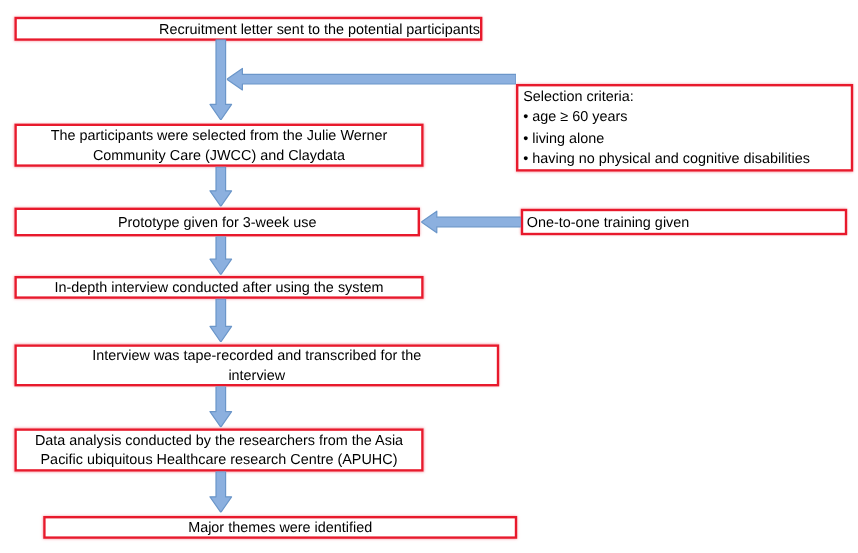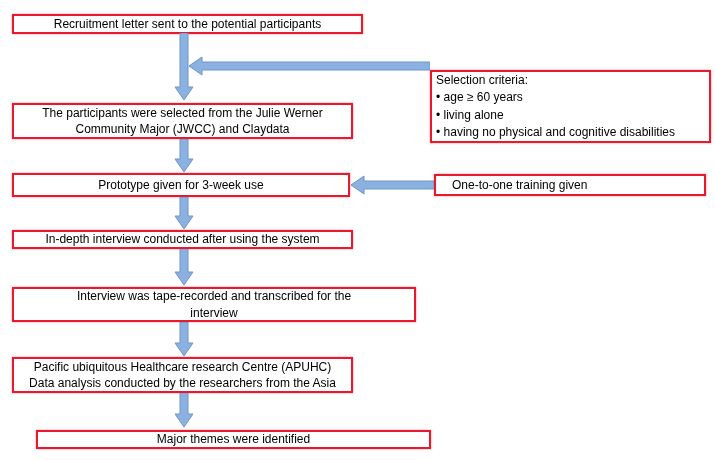--- a/index.html
+++ b/index.html
@@ -22,33 +22,33 @@
     box-shadow: 0 0 2px rgba(240,60,80,0.55);
     background: #ffffff;
     font-size: 12px;
     line-height: 16.5px;
     box-sizing: border-box;
     display: flex;
     flex-direction: column;
     justify-content: center;
   }
   .flow-box.centered { text-align: center; }
-  .flow-box.left-aligned { text-align: left; padding-left: 16px; }
+  .flow-box.left-aligned { text-align: left; padding-left: 3px; }
   .flow-box .line { display: block; white-space: nowrap; }
   .note-list { line-height: 17.5px; }
   .arrow { position: absolute; }
   .arrow polygon {
     fill: #8cb0df;
     stroke: #6b96c9;
     stroke-width: 1;
     stroke-linejoin: round;
   }
 
   
-  #box-step1 { left: 12px;  top: 14px;  width: 351px; height: 20px; }
+  #box-step1 { left: 12px;  top: 14px;  width: 390px; height: 20px; text-align: right; }
   #box-step2 { left: 12px;  top: 103px; width: 341px; height: 36px; }
   #box-step3 { left: 12px;  top: 173px; width: 338px; height: 24px; align-items: center; }
   #box-step4 { left: 12px;  top: 230px; width: 341px; height: 19px; align-items: center; }
   #box-step5 { left: 12px;  top: 287px; width: 404px; height: 35px; }
   #box-step6 { left: 12px;  top: 357px; width: 341px; height: 36px; }
   #box-step7 { left: 12px;  top: 430px; width: 395px; height: 19px; margin-left: 24px; }
 
   
   #box-criteria { left: 430px; top: 30px;  width: 281px; height: 73px; padding-left: 4px; margin-top: 40px; }
   #box-training { left: 434px; top: 174px; width: 272px; height: 22px; }
@@ -76,43 +76,43 @@
 
   <div class="flow-box left-aligned note-list" id="box-criteria">
     <span class="line">Selection criteria:</span>
     <span class="line">• age ≥ 60 years</span>
     <span class="line">• living alone</span>
     <span class="line">• having no physical and cognitive disabilities</span>
   </div>
 
   <div class="flow-box centered" id="box-step2">
     <span class="line">The participants were selected from the Julie Werner</span>
-    <span class="line">Community Major (JWCC) and Claydata</span>
+    <span class="line">Community Care (JWCC) and Claydata</span>
   </div>
 
   <div class="flow-box centered" id="box-step3">
     <span class="line">Prototype given for 3-week use</span>
   </div>
 
   <div class="flow-box left-aligned" id="box-training">
     <span class="line">One-to-one training given</span>
   </div>
 
   <div class="flow-box centered" id="box-step4">
     <span class="line">In-depth interview conducted after using the system</span>
   </div>
 
   <div class="flow-box centered" id="box-step5">
     <span class="line">Interview was tape-recorded and transcribed for the</span>
     <span class="line">interview</span>
   </div>
 
   <div class="flow-box centered" id="box-step6">
+    <span class="line">Data analysis conducted by the researchers from the Asia</span>
     <span class="line">Pacific ubiquitous Healthcare research Centre (APUHC)</span>
-    <span class="line">Data analysis conducted by the researchers from the Asia</span>
   </div>
 
   <div class="flow-box centered" id="box-step7">
     <span class="line">Major themes were identified</span>
   </div>
 
   <svg class="arrow" id="arrow-v1" width="20" height="67">
     <polygon points="6,0 14,0 14,54 19,54 10,67 1,54 6,54"></polygon>
   </svg>
   <svg class="arrow" id="arrow-v2" width="20" height="33">

